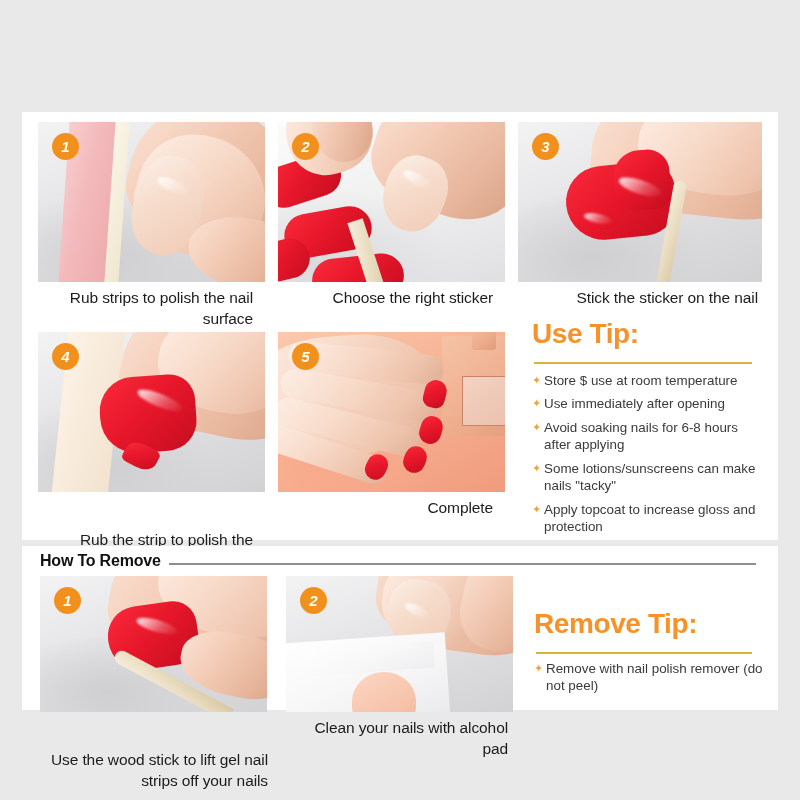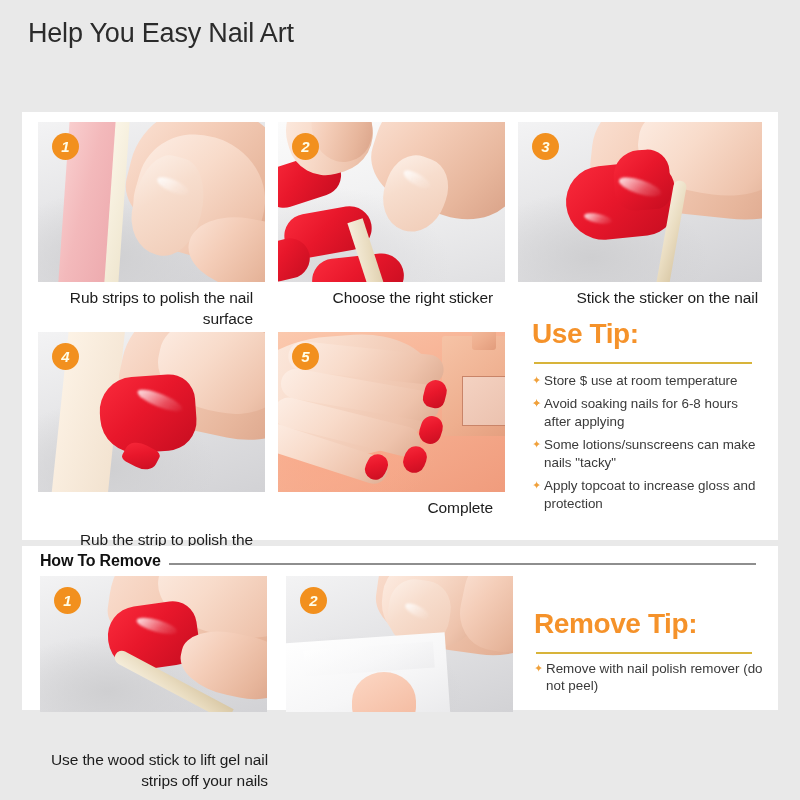--- a/index.html
+++ b/index.html
@@ -201,21 +201,20 @@
     position: absolute;
     height: 1.5px;
     background: #8e8e8e;
     z-index: 2;
   }
 </style>
 </head>
 <body>
 
 <div class="header">
-  <div class="header-sub">Help You Easy Nail Art</div>
 </div>
 
 <div class="card" id="card-steps">
 
   <div class="panel" style="left:16px; top:10px; width:227px; height:160px;">
     <div class="scene bg-grey">
       <div class="file-pink" style="left:26px; top:-10px; width:48px; height:180px; transform:rotate(4deg);"></div>
       <div class="file-edge" style="left:72px; top:-10px; width:14px; height:180px; transform:rotate(4deg);"></div>
       <div class="skin" style="left:92px; top:-14px; width:170px; height:135px; border-radius:50% 55% 45% 40% / 60% 70% 40% 35%; transform:rotate(14deg);"></div>
       <div class="skin-lt" style="left:98px; top:14px; width:130px; height:120px; border-radius:46% 52% 44% 40%; transform:rotate(16deg);"></div>
@@ -293,20 +292,21 @@
   <div>
     <div class="tip-title" style="left:510px; top:206px;">Use Tip:</div>
     <div class="tip-rule" style="left:512px; top:250px; width:218px;"></div>
     <div class="tip-list" style="left:510px; top:260px; width:232px;">
       <div class="tip-item">
         <span class="bullet">✦</span>
         <span>Store $ use at room temperature</span>
       </div>
       <div class="tip-item">
         <span class="bullet">✦</span>
+        <span>Use immediately after opening</span>
       </div>
       <div class="tip-item">
         <span class="bullet">✦</span>
         <span>Avoid soaking nails for 6-8 hours after applying</span>
       </div>
       <div class="tip-item">
         <span class="bullet">✦</span>
         <span>Some lotions/sunscreens can make nails "tacky"</span>
       </div>
       <div class="tip-item">
@@ -342,20 +342,21 @@
       <div class="skin-lt" style="left:96px; top:-16px; width:96px; height:86px; border-radius:44% 46% 42% 48%; transform:rotate(6deg);"></div>
       <div class="nail-natural" style="left:102px; top:4px; width:62px; height:66px; border-radius:40% 42% 46% 48%; transform:rotate(8deg);"></div>
       <div class="gloss" style="left:118px; top:30px; width:26px; height:10px; border-radius:50%; transform:rotate(28deg);"></div>
       <div class="skin" style="left:176px; top:-20px; width:86px; height:96px; border-radius:40% 44% 48% 40%; transform:rotate(12deg);"></div>
       <div class="pad-white" style="left:-8px; top:62px; width:170px; height:92px; transform:rotate(-4deg);"></div>
       <div class="skin-lt" style="left:66px; top:96px; width:64px; height:58px; border-radius:50% 50% 40% 40%; background:linear-gradient(150deg,#fcd7c4 0%,#f3b79c 100%);"></div>
       <div class="pad-white" style="left:18px; top:70px; width:130px; height:26px; opacity:0.55; transform:rotate(-4deg);"></div>
     </div>
     <div class="badge">2</div>
   </div>
+  <div class="caption" style="left:264px; top:172px; width:222px;">Clean your nails with alcohol pad</div>
 
   <div>
     <div class="tip-title" style="left:512px; top:62px;">Remove Tip:</div>
     <div class="tip-rule" style="left:514px; top:106px; width:216px;"></div>
     <div class="tip-list" style="left:512px; top:114px; width:232px;">
       <div class="tip-item">
         <span class="bullet">✦</span>
         <span>Remove with nail polish remover (do not peel)</span>
       </div>
     </div>

